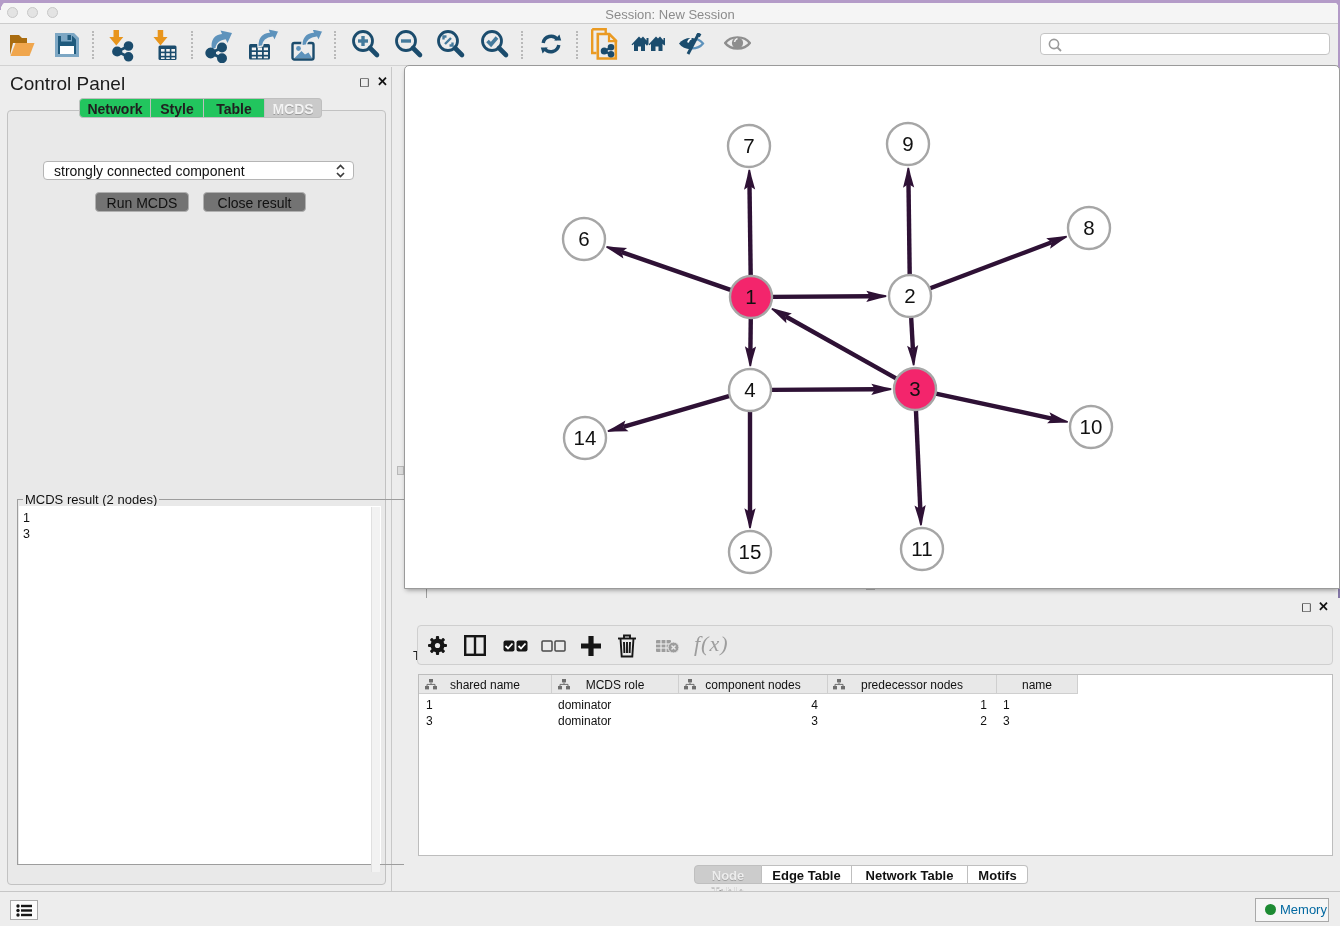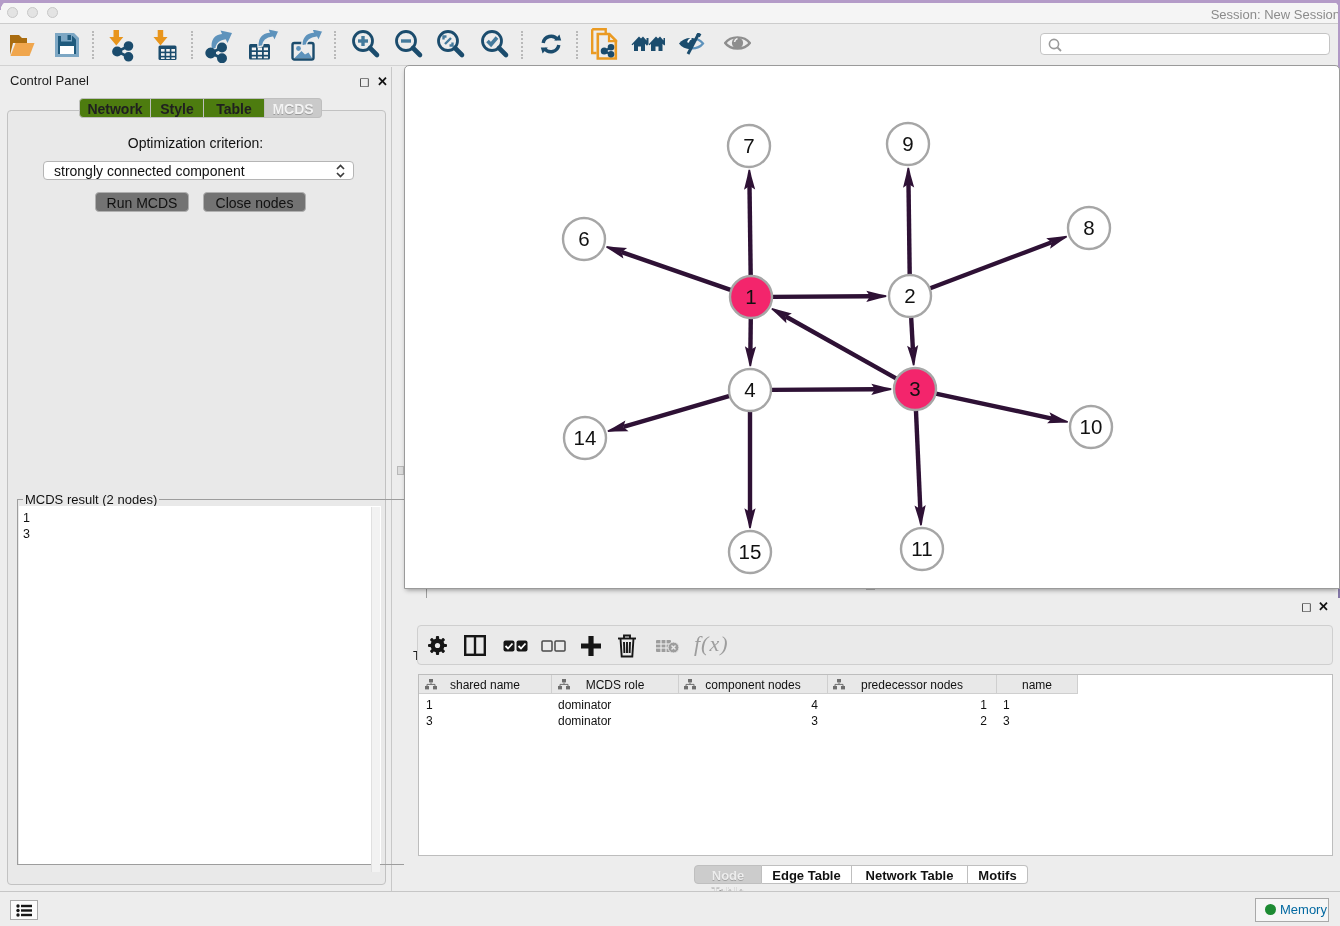--- a/index.html
+++ b/index.html
@@ -6,32 +6,32 @@
 html,body { width:1340px; height:926px; overflow:hidden; }
 body { font-family:"Liberation Sans", sans-serif; background:#ededed; position:relative; }
 .abs { position:absolute; }
 
 #purpletop { left:0; top:0; width:1340px; height:3px; background:#b49bc8; }
 #cornerL { left:0; top:0; width:10px; height:10px; background:radial-gradient(circle at 10px 10px, transparent 9px, #b49bc8 9.5px); }
 #cornerR { right:0; top:0; width:10px; height:10px; background:radial-gradient(circle at 0px 10px, transparent 9px, #b49bc8 9.5px); }
 #purpleright { right:0; top:0; width:2px; height:926px; background:linear-gradient(#b49bc8, #8f7fae 60%, #27356b); }
 #titlebar { left:0; top:3px; width:1340px; height:21px; background:#f5f5f5; border-bottom:1px solid #cccccc; }
 #titlebar .dot { position:absolute; top:4px; width:11px; height:11px; border-radius:50%; background:#e3e3e3; border:1px solid #c8c8c8; }
-#titletext { width:100%; text-align:right; font-size:13px; color:#8b8b8b; padding-top:4px; }
+#titletext { width:100%; text-align:center; font-size:13px; color:#8b8b8b; padding-top:4px; }
 
 #toolbar { left:0; top:25px; width:1340px; height:41px; background:#ededed; border-bottom:1px solid #d2d2d2; }
 .tbi { position:absolute; top:2px; }
 .tsep { position:absolute; top:6px; height:28px; width:0; border-left:2px dotted #b9b9b9; }
 #searchbox { position:absolute; left:1040px; top:8px; width:290px; height:22px; background:#ffffff; border:1px solid #c4c4c4; border-radius:4px; }
 
 #cpanel { left:0; top:67px; width:392px; height:824px; background:#ededed; border-right:1px solid #c8c8c8; }
-#cpanel-head { position:absolute; left:10px; top:6px; font-size:13px; color:#1b1b1b; }
+#cpanel-head { position:absolute; left:10px; top:6px; font-size:19px; color:#1b1b1b; }
 .winbtn { position:absolute; top:7px; font-size:13px; color:#111; }
 .segtabs { position:absolute; display:flex; }
-.segtabs .tab { background:#4d7c0f; border:1px solid #bfbfbf; border-left:none; font-size:14px; font-weight:700; color:#202020; text-align:center; padding-top:2px; height:20px; }
+.segtabs .tab { background:#22c55e; border:1px solid #bfbfbf; border-left:none; font-size:14px; font-weight:700; color:#202020; text-align:center; padding-top:2px; height:20px; }
 .segtabs .tab:first-child { border-left:1px solid #bfbfbf; border-radius:4px 0 0 4px; }
 .segtabs .tab:last-child { border-radius:0 4px 4px 0; }
 .segtabs .sel { background:#cacaca; color:#f3f3f3; text-shadow:0 1px 0 #9a9a9a; }
 #cpanel-body { position:absolute; left:7px; top:43px; width:379px; height:775px; background:#e9e9e9; border:1px solid #c2c2c2; border-radius:4px; }
 #optlabel { position:absolute; left:0; top:68px; width:100%; text-align:center; font-size:14px; color:#111; }
 #optsel { position:absolute; left:43px; top:94px; width:311px; height:19px; background:#ffffff; border:1px solid #b5b5b5; border-radius:4px; font-size:14px; color:#111; padding:1px 0 0 10px; }
 .btn { position:absolute; top:125px; height:20px; background:#737373; border:1px solid #b0b0b0; border-radius:4px; font-size:14px; color:#111; text-align:center; padding-top:2px; }
 #mcdsbox { position:absolute; left:17px; top:432px; width:410px; height:366px; border:1px solid #9d9d9d; }
 #mcdslegend { position:absolute; left:5px; top:-8px; background:#e9e9e9; font-size:13px; color:#111; padding:0 2px; }
 #mcdsinner { position:absolute; left:1px; top:6px; width:362px; height:358px; background:#ffffff; }
@@ -234,27 +234,26 @@
   <div id="cpanel-head">Control Panel</div>
   <span class="winbtn" style="left:359px">◻</span>
   <span class="winbtn" style="left:377px; font-weight:bold">✕</span>
   <div id="cpanel-body"></div>
   <div class="segtabs" style="left:79px; top:31px;">
     <div class="tab" style="width:72px">Network</div>
     <div class="tab" style="width:53px">Style</div>
     <div class="tab" style="width:61px">Table</div>
     <div class="tab sel" style="width:57px">MCDS</div>
   </div>
-  <div id="optlabel">Optimization criterion:</div>
   <div id="optsel">strongly connected component<svg width="11" height="14" viewBox="0 0 11 14" style="position:absolute;right:7px;top:2px">
         <path d="M2 5 L5.5 1.5 9 5" fill="none" stroke="#3c3c3c" stroke-width="1.7"></path>
         <path d="M2 9 L5.5 12.5 9 9" fill="none" stroke="#3c3c3c" stroke-width="1.7"></path>
       </svg></div>
   <div class="btn" style="left:95px; width:94px">Run MCDS</div>
-  <div class="btn" style="left:203px; width:103px">Close nodes</div>
+  <div class="btn" style="left:203px; width:103px">Close result</div>
   <div id="mcdsbox">
     <div id="mcdslegend">MCDS result (2 nodes)</div>
     <div id="mcdsinner">
       <div class="txt">1<br>3</div>
       <div id="mcdsscroll"></div>
     </div>
   </div>
 </div>
 
 <div class="abs" id="netframe">

